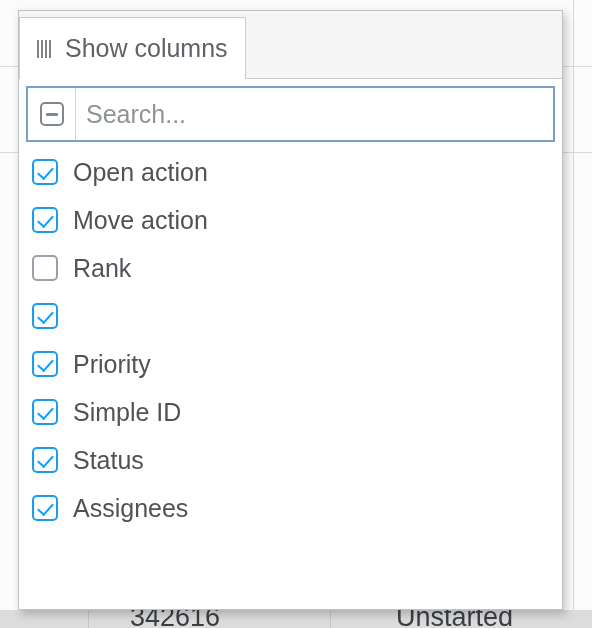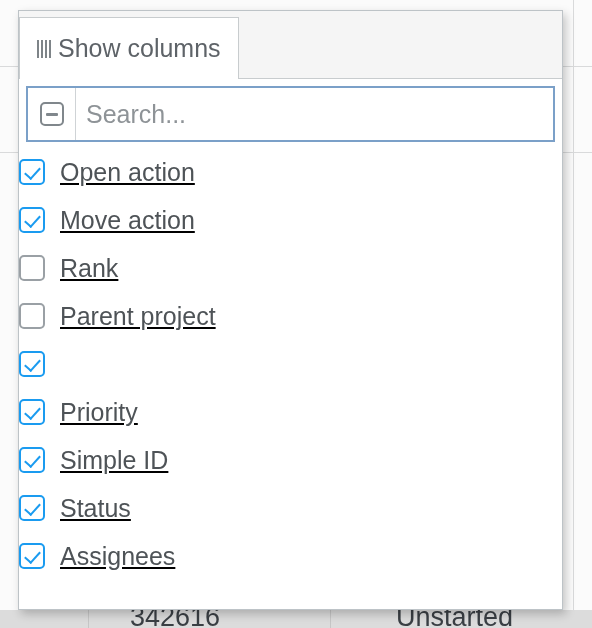--- a/index.html
+++ b/index.html
@@ -73,21 +73,21 @@
     position: relative;
     height: 68px;
     background: #f5f5f5;
     border-bottom: 1px solid #c8ccce;
     display: flex;
     align-items: flex-end;
   }
   .tab {
     display: flex;
     align-items: center;
-    gap: 7px;
+    gap: 14px;
     height: 58px;
     padding: 0 17px 0 17px;
     font-size: 25px;
     color: #6d7378;
     cursor: pointer;
     background: transparent;
     border: 1px solid transparent;
     border-bottom: none;
     position: relative;
     white-space: nowrap;
@@ -188,23 +188,23 @@
     color: #5e6368;
     padding: 0 0 0 10px;
     background: transparent;
   }
   .search-input::placeholder { color: #8e9397; opacity: 1; }
 
   
   .col-list {
     position: relative;
     margin-top: 6px;
+    padding-left: 13px;
     overflow: hidden;
     height: 468px;
-    text-decoration: underline;
   }
   .col-item {
     display: flex;
     align-items: center;
     gap: 15px;
     height: 48px;
     cursor: pointer;
   }
   .cb {
     width: 26px; height: 26px;
@@ -284,24 +284,20 @@
         <span class="cb on"></span>
         <span class="col-label">Move action</span>
       </div>
 
       <div class="col-item">
         <span class="cb off"></span>
         <span class="col-label">Rank</span>
       </div>
 
 
-      <div class="col-item">
-        <span class="cb off"></span>
-        <span class="col-label">Parent project</span>
-      </div>
 
       <div class="col-item">
         <span class="cb on"></span>
       </div>
 
       <div class="col-item">
         <span class="cb on"></span>
         <span class="col-label">Priority</span>
       </div>
 

